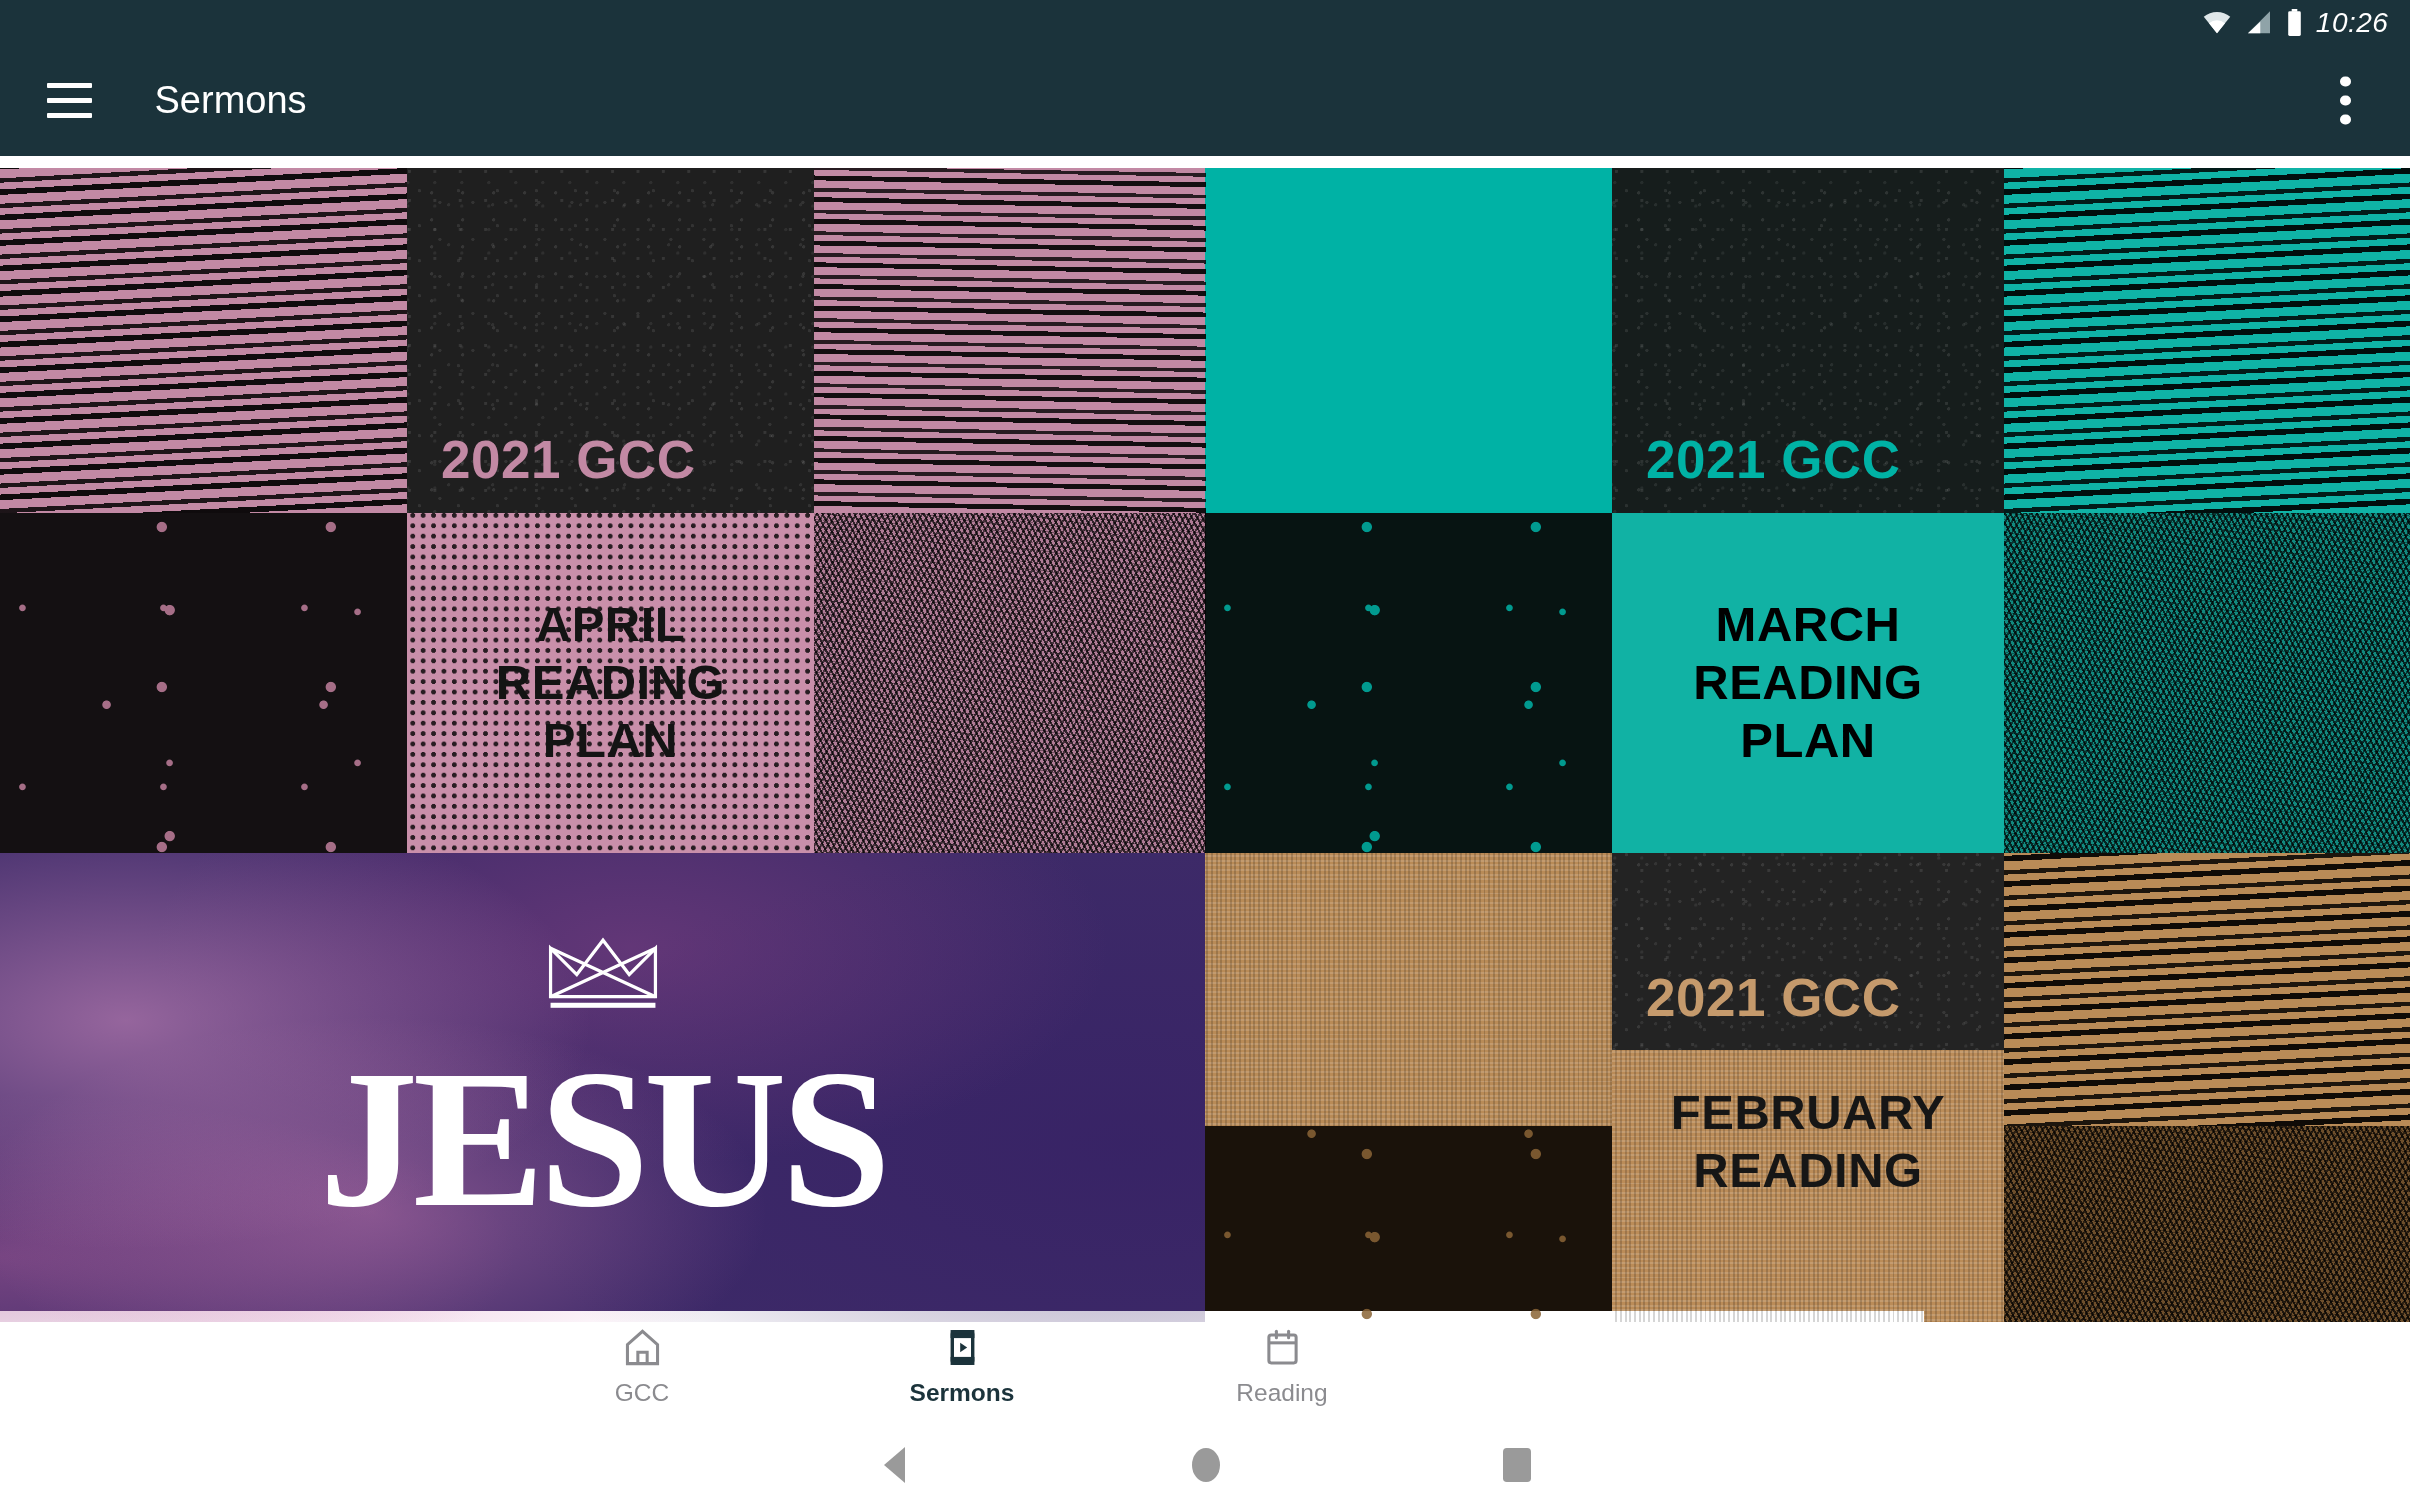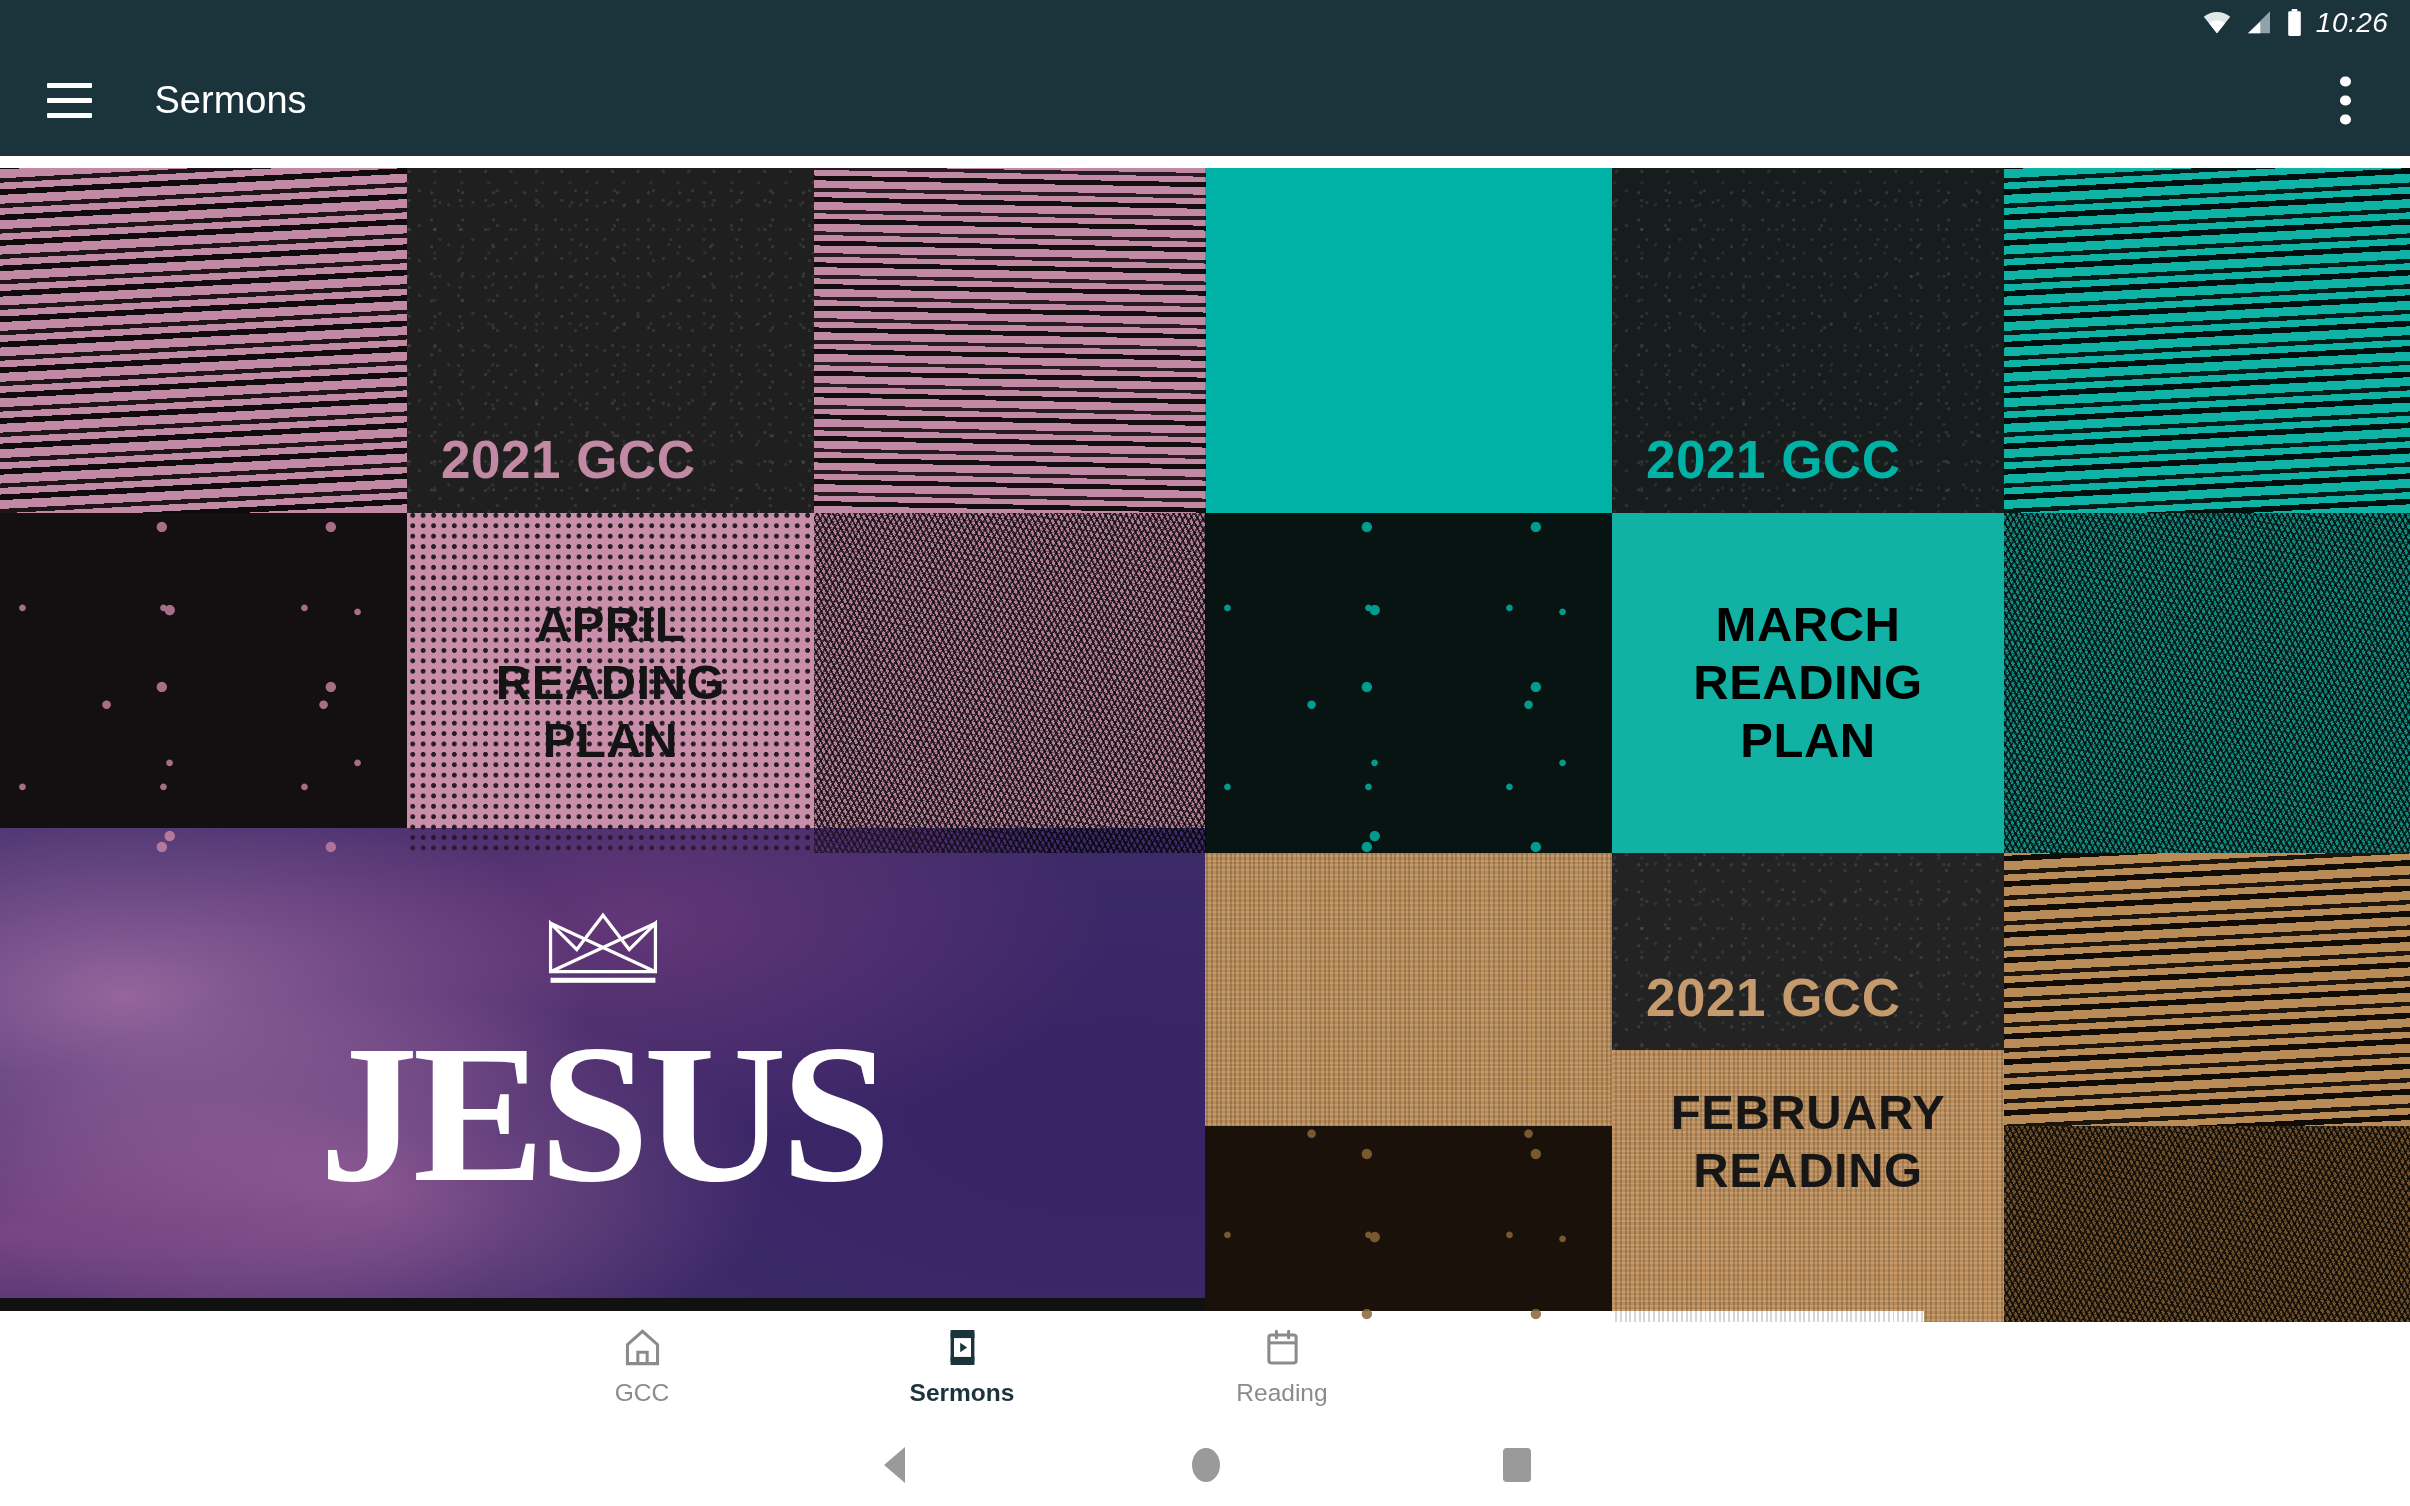--- a/index.html
+++ b/index.html
@@ -197,21 +197,21 @@
       <div class="tx tx-specks" style="color: rgb(0, 178, 165);"></div>
     </div>
     <div class="tile" style="left: 1612px; top: 345px; width: 392px; height: 340px; background: rgb(17, 178, 164);">
       <div class="tile-label" style="color: #000000; white-space: pre-line; font-size: 49px;">MARCH
 READING
 PLAN</div>
     </div>
     <div class="tile" style="left: 2004px; top: 345px; width: 407px; height: 340px; background: rgb(18, 137, 127);">
       <div class="tx tx-hatch" style="color: rgb(11, 11, 11);"></div>
     </div>
-    <div class="tile" style="left: 0px; top: 660px; width: 1205px; height: 470px; background: rgb(61, 42, 104);">
+    <div class="tile" style="left: 0px; top: 685px; width: 1205px; height: 470px; background: rgb(61, 42, 104);">
       <div class="tx tx-cloud" style="color: rgb(255, 255, 255);"></div>
       <svg viewBox="0 0 120 74" width="121" height="75" style="position: absolute; left: 50%; transform: translateX(-50%); top: 81px; z-index: 3;">
         <g fill="none" stroke="#ffffff" stroke-width="3.2">
           <path d="M8 62 L8 14 L34 40 L60 6 L86 40 L112 14 L112 62 Z"></path>
           <path d="M8 62 L112 14 M112 62 L8 14"></path>
         </g>
         <rect x="8" y="68" width="104" height="5" fill="#ffffff"></rect>
       </svg>
       <div class="tile-label" style="color: rgb(255, 255, 255); font-size: 198px; font-family: &quot;Liberation Serif&quot;, serif; font-weight: 700; letter-spacing: -5.6px; margin-top: 102px;">JESUS</div>
     </div>

